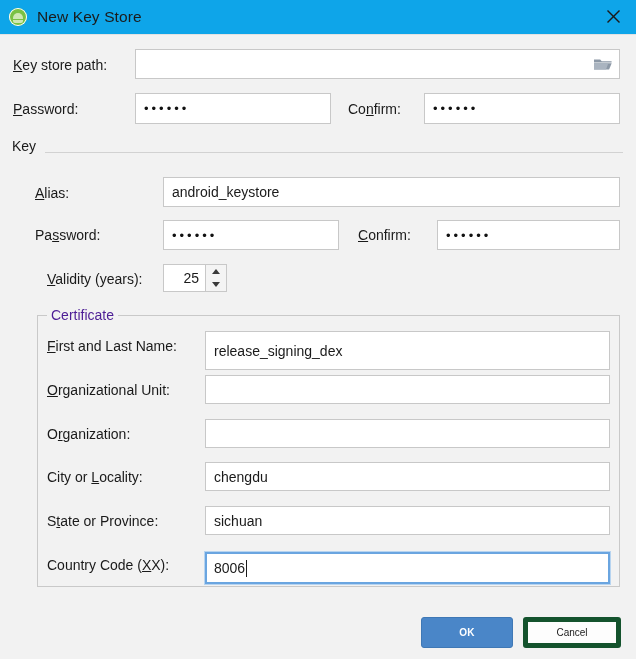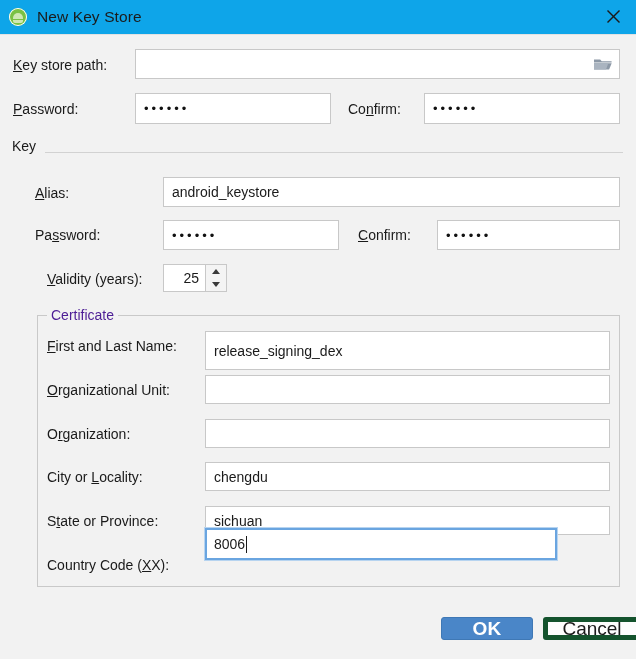--- a/index.html
+++ b/index.html
@@ -194,30 +194,29 @@
     left: 47px; top: 307px;
     background: #f2f2f2;
     padding: 0 4px;
     font-size: 14px;
     color: #4c1d95;
   }
 
   
   .btn {
     position: absolute;
-    height: 23px;
+    height: 31px;
     border-radius: 3px;
     box-sizing: border-box;
     display: flex;
     align-items: center;
     justify-content: center;
-    font-size: 19px;
+    font-size: 10px;
     cursor: pointer;
     user-select: none;
-    margin-left: 20px;
   }
   #ok-button {
     left: 421px; top: 617px;
     width: 92px;
     background: #4a86c8;
     border: 1px solid #3f78b5;
     color: #ffffff;
     font-weight: bold;
     letter-spacing: .3px;
   }
@@ -317,19 +316,19 @@
 <div class="field" style="left:205px; top:462px; width:405px; height:29px;">
   <span>chengdu</span>
 </div>
 
 <div class="lbl" style="left:47px; top:514px;">S<span class="mn">t</span>ate or Province:</div>
 <div class="field" style="left:205px; top:506px; width:405px; height:29px;">
   <span>sichuan</span>
 </div>
 
 <div class="lbl" style="left:47px; top:558px;">Country Code (<span class="mn">X</span>X):</div>
-<div class="field focused" style="left:205px; top:528px; width:352px; height:32px;">
+<div class="field focused" style="left:205px; top:552px; width:405px; height:32px;">
   <span>8006</span>
     <span class="caret"></span>
 </div>
 
 <div class="btn" id="ok-button">OK</div>
 <div class="btn" id="cancel-button">Cancel</div>
 
 </body></html>

